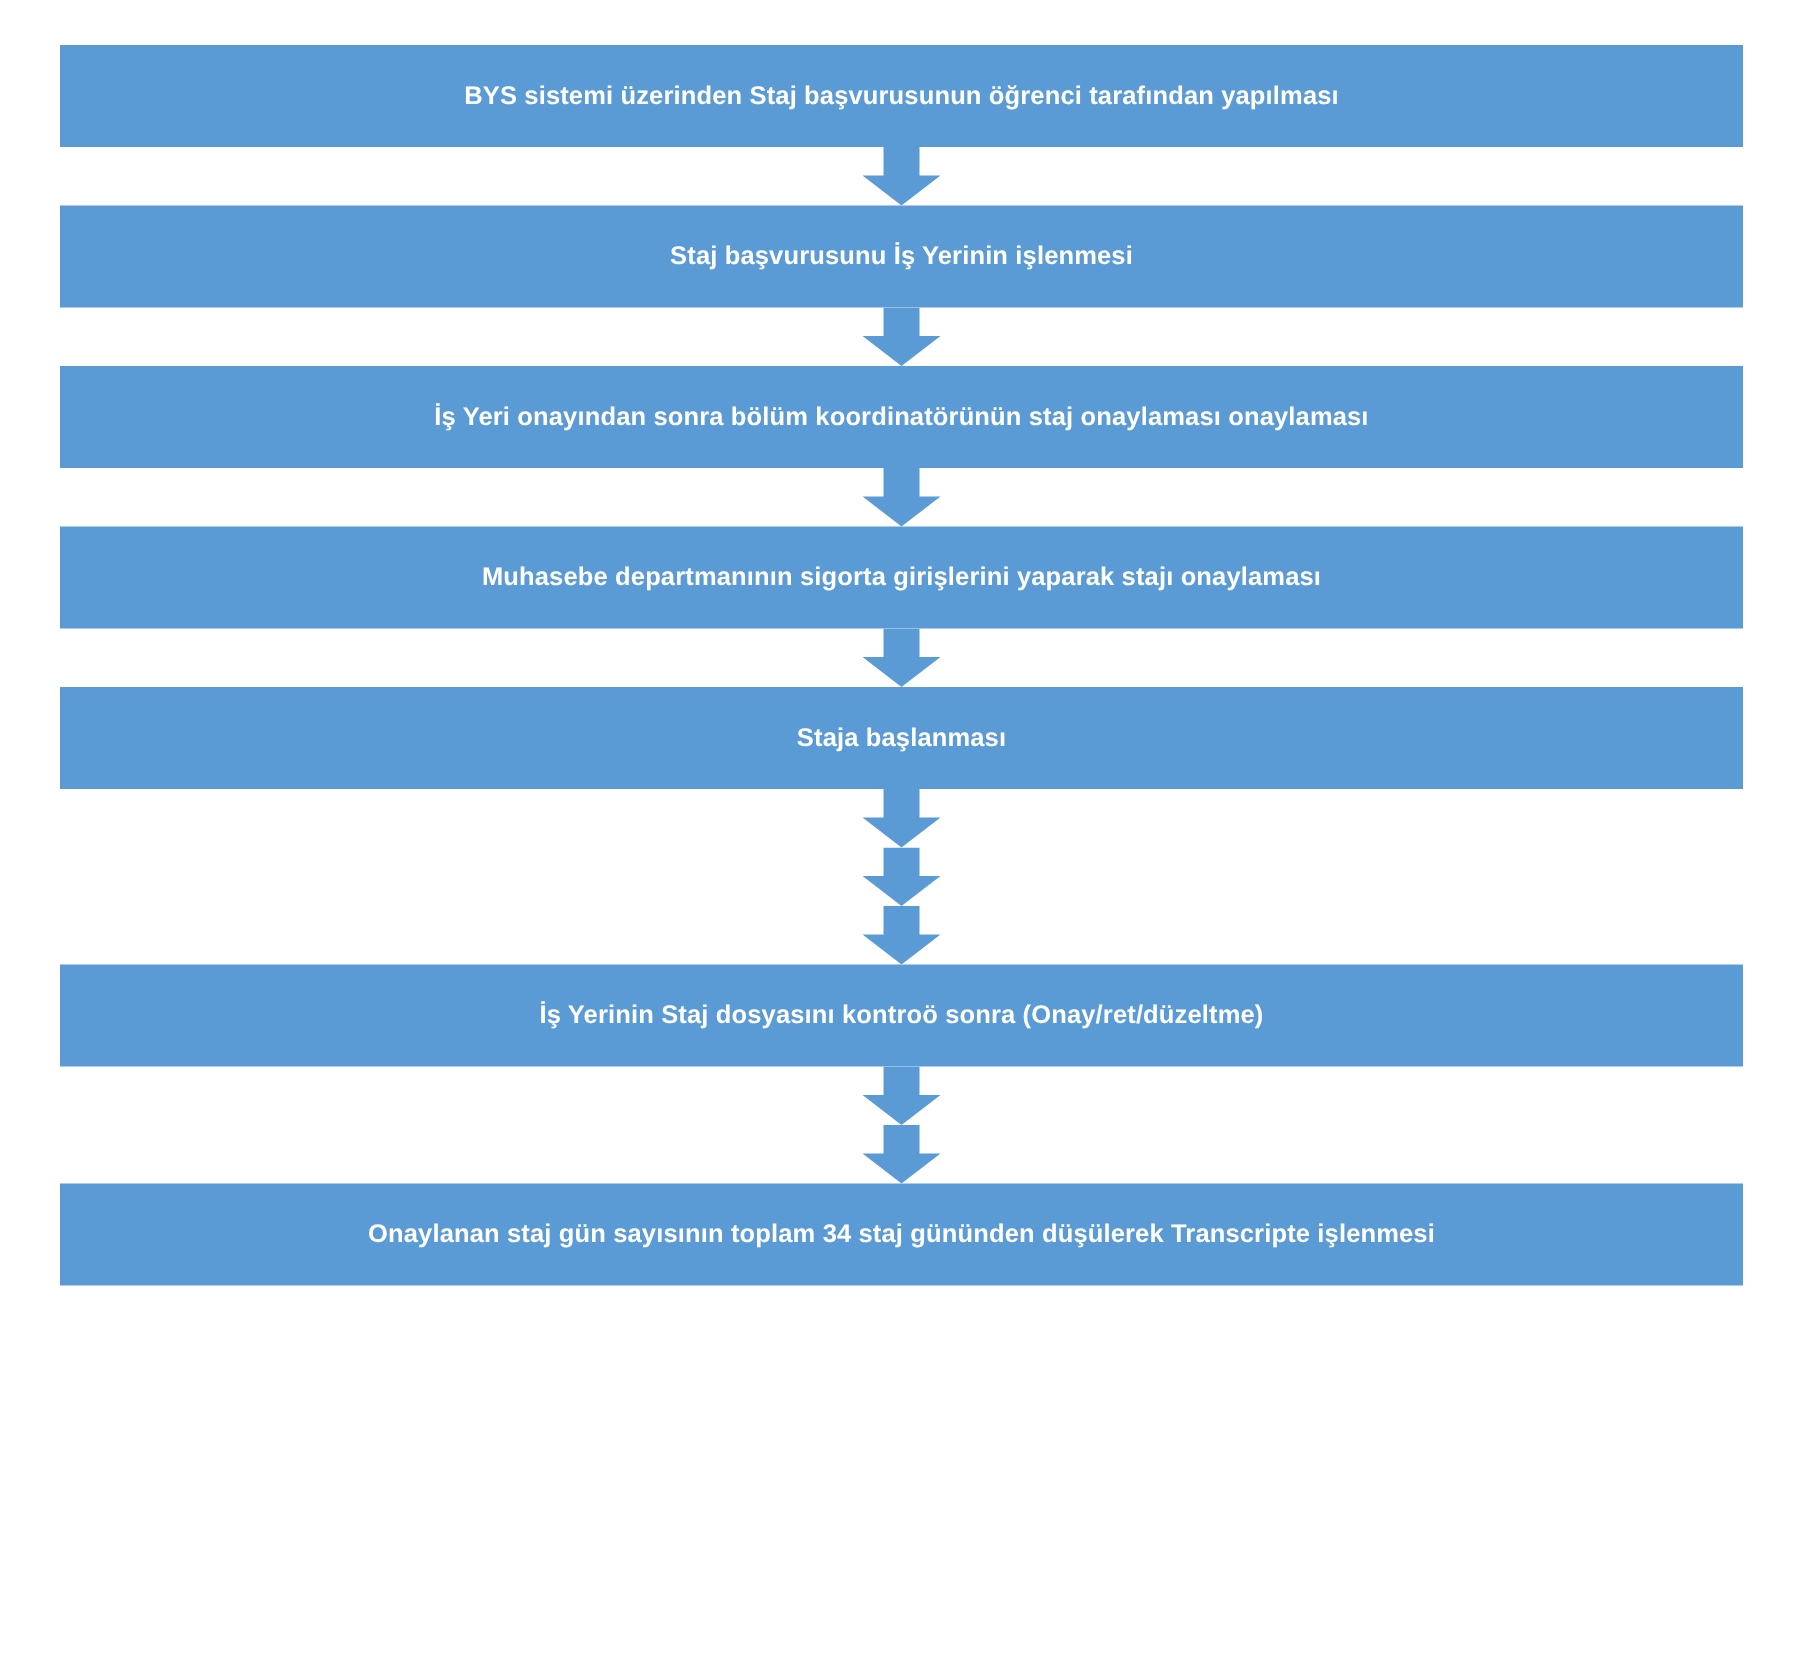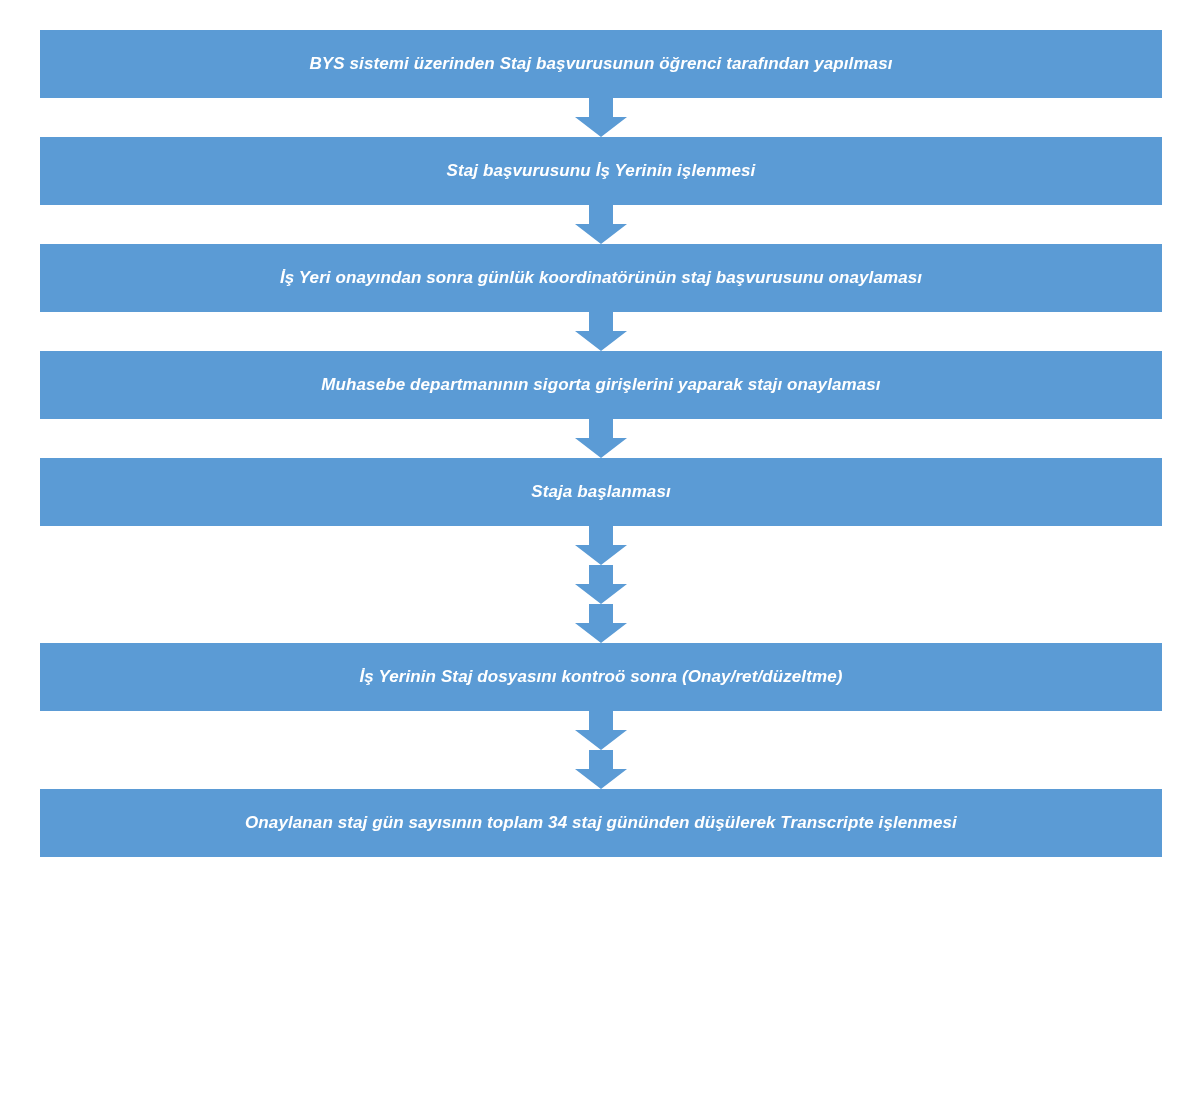--- a/index.html
+++ b/index.html
@@ -32,21 +32,20 @@
   .step-box {
     position: relative;
     width: 1122px;
     height: 68px;
     background: #5B9BD5;
     display: flex;
     align-items: center;
     justify-content: center;
     box-sizing: border-box;
     padding: 0 14px;
-    font-style: italic;
   }
   .step-label {
     color: #FFFFFF;
     font-size: 17px;
     font-weight: 600;
     line-height: 1.2;
     text-align: center;
     letter-spacing: 0.1px;
     white-space: nowrap;
     font-family: "Liberation Sans", "DejaVu Sans", sans-serif;
@@ -89,21 +88,21 @@
       </div>
     </div>
     <div class="connector">
       <svg width="52" height="39" viewBox="0 0 52 39" xmlns="http://www.w3.org/2000/svg">
         <polygon class="arrow-shape" points="14,0 38,0 38,19 52,19 26,39 0,19 14,19"></polygon>
       </svg>
     </div>
 
     <div class="step-row">
       <div class="step-box">
-        <span class="step-label">İş Yeri onayından sonra günlük koordinatörünün staj başvurusunu onaylaması</span>
+        <span class="step-label">İş Yeri onayından sonra bölüm koordinatörünün staj onaylaması onaylaması</span>
       </div>
     </div>
     <div class="connector">
       <svg width="52" height="39" viewBox="0 0 52 39" xmlns="http://www.w3.org/2000/svg">
         <polygon class="arrow-shape" points="14,0 38,0 38,19 52,19 26,39 0,19 14,19"></polygon>
       </svg>
     </div>
 
     <div class="step-row">
       <div class="step-box">

